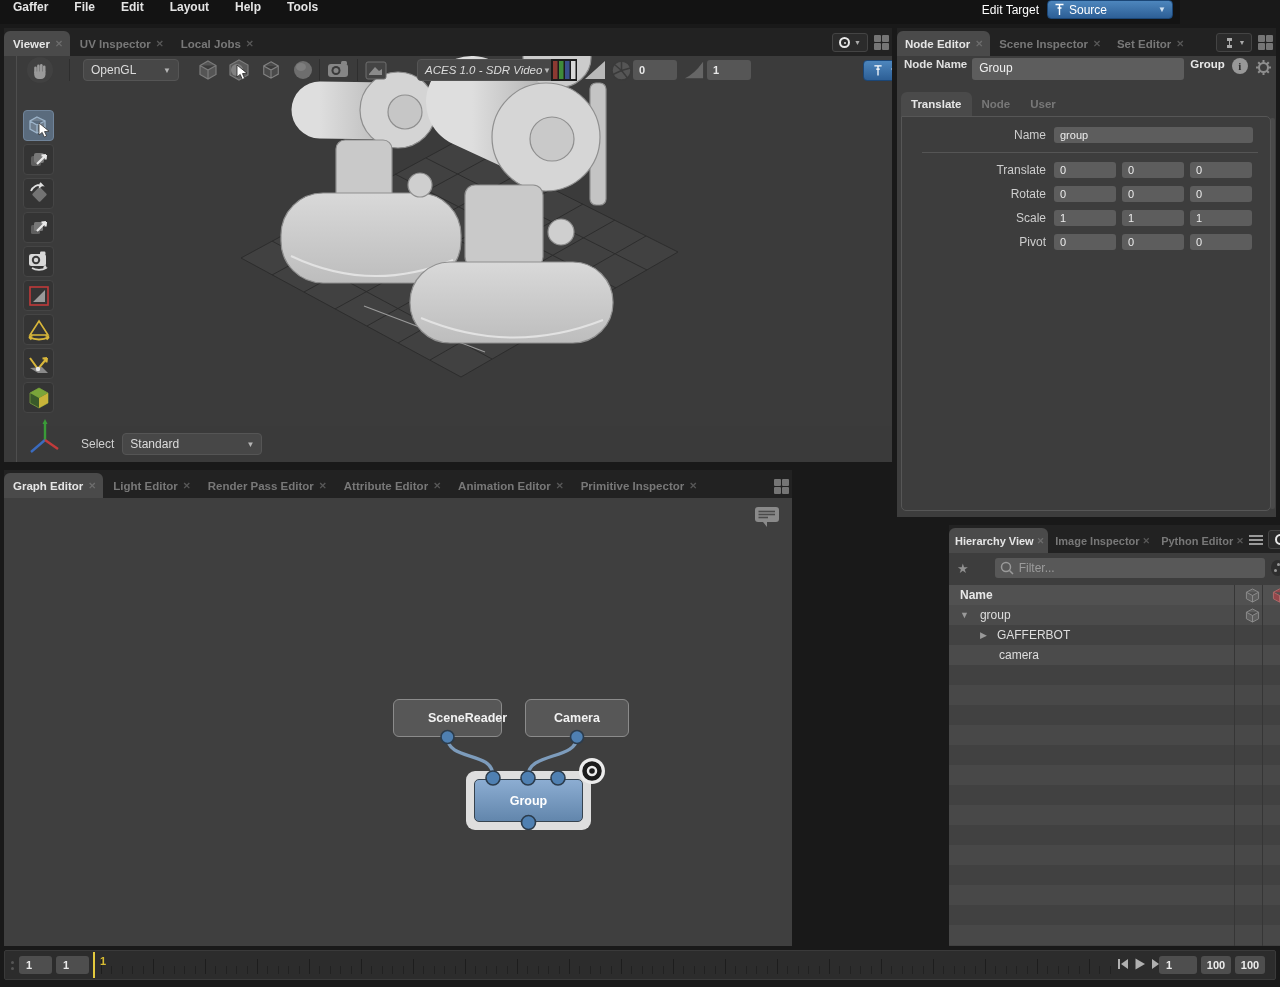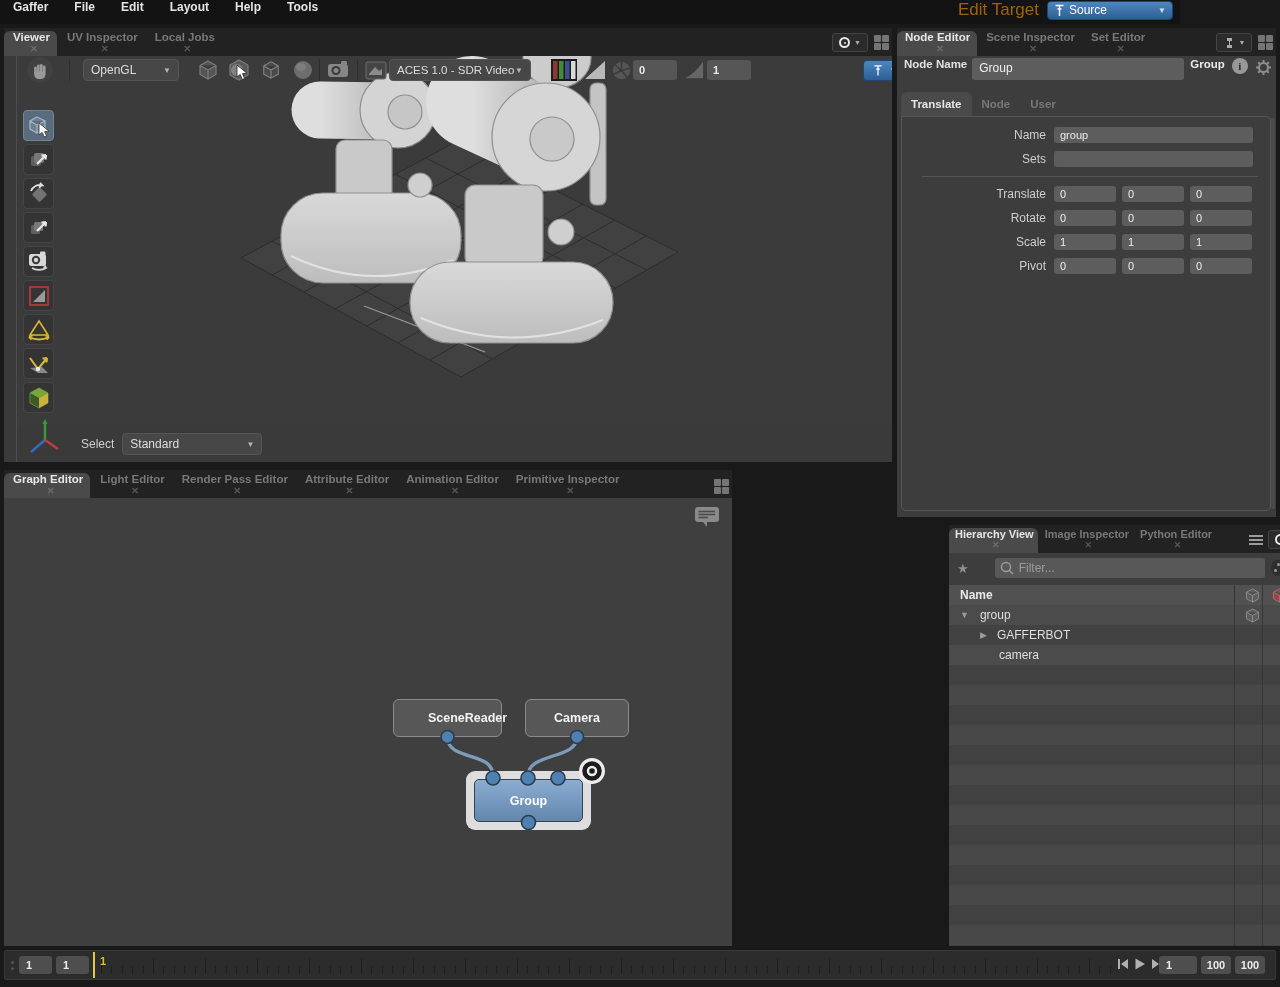--- a/index.html
+++ b/index.html
@@ -4,32 +4,32 @@
 <style>
 * { box-sizing:border-box; margin:0; padding:0; }
 html,body { width:1280px; height:987px; }
 body { background:#191919; font-family:"Liberation Sans",sans-serif; position:relative; overflow:hidden; color:#ddd; }
 
 
 .menubar { position:absolute; left:0; top:0; width:1180px; height:24px; background:#131313; display:flex; align-items:flex-start; }
 .menu-item { font-size:12px; font-weight:bold; color:#e4e4e4; padding:0 13px; }
 .menu-item:first-child { padding-left:13px; }
 .menu-right { margin-left:auto; display:flex; align-items:center; }
-.edit-target-label { font-size:17px; color:#a16207; margin-right:8px; }
+.edit-target-label { font-size:12px; color:#ffffff; margin-right:8px; }
 
 .blue-dd { background:linear-gradient(#4d86bd,#2d5f96); border:1px solid #1b4676; border-radius:4px; display:flex; align-items:center; color:#fff; }
 .edit-target-dd { width:126px; height:19px; margin-right:7px; font-size:12px; padding:0 6px; }
 .edit-target-dd .lbl { flex:1; padding-left:4px; }
 .dd-arrow { font-size:8px; color:#cfe0f0; }
 .dropdown .dd-arrow { color:#b5b5b5; }
 
 
 .panel { position:absolute; background:#3a3a3a; }
 .tabbar { position:absolute; left:0; top:0; right:0; height:28px; background:#222222; display:flex; align-items:flex-end; }
-.tab { height:25px; display:flex; align-items:center; padding:0 7px 0 9px; font-size:11.5px; font-weight:bold; color:#787878; border-radius:6px 6px 0 0; margin-right:1px; white-space:nowrap; flex-shrink:0;flex-direction:column; }
+.tab { height:25px; display:flex; align-items:center; padding:0 7px 0 9px; font-size:11.5px; font-weight:bold; color:#787878; border-radius:6px 6px 0 0; margin-right:1px; white-space:nowrap; flex-shrink:0; }
 #hierarchy-panel .tab { padding:0 4px 0 6px; font-size:11px; }
 #hierarchy-panel .tab .x { margin-left:3px; font-size:9px; }
 #node-editor-panel .tab { padding:0 7px 0 8px; }
 .tab.active { background:#4a4a4a; color:#e6e6e6; }
 .tab .x { margin-left:5px; color:#585858; font-size:9.5px; font-weight:bold; }
 .tab.active .x { color:#6d6d6d; }
 .tabbar-right { margin-left:auto; display:flex; align-items:center; padding-bottom:4px; }
 
 .icon-box { width:36px; height:19px; background:#2b2b2b; border:1px solid #444; border-radius:3px; display:flex; align-items:center; justify-content:center; gap:4px; }
 .record-icon { width:11px; height:11px; border:2px solid #e8e8e8; border-radius:50%; position:relative; }
@@ -54,21 +54,21 @@
 .viewer-tools { position:absolute; left:6px; top:54px; display:flex; flex-direction:column; gap:3px; }
 .vtool { width:31px; height:31px; background:#343434; border:1px solid #454545; border-radius:4px; display:flex; align-items:center; justify-content:center; }
 .vtool.active { background:#5a6b7d; border-color:#70849a; }
 
 .select-row { position:absolute; left:0; bottom:0; right:0; height:36px; background:#3a3a3a; display:flex; align-items:center; }
 .select-label { font-size:12px; color:#d0d0d0; margin-left:64px; }
 .select-dd { width:140px; margin-left:8px; }
 .axis-gizmo { position:absolute; left:8px; bottom:2px; z-index:5; }
 
 
-#graph-panel { left:4px; top:470px; width:728px; height:476px; }
+#graph-panel { left:4px; top:470px; width:788px; height:476px; }
 .graph-canvas { position:absolute; left:0; top:28px; right:0; bottom:0; background:#3f3f3f; overflow:hidden; }
 .gnode { position:absolute; background:#575757; border:1px solid #8b8b8b; border-radius:6px; display:flex; align-items:center; justify-content:center; font-size:12.5px; font-weight:bold; color:#f2f2f2; }
 .gnode-halo { position:absolute; background:rgba(235,235,235,0.92); border-radius:9px; }
 .gnode-sel { position:absolute; background:linear-gradient(#8cadd2,#6286ac); border:1px solid #36434f; border-radius:5px; display:flex; align-items:center; justify-content:center; font-size:12.5px; font-weight:bold; color:#fff; }
 .graph-svg { position:absolute; left:0; top:0; pointer-events:none; z-index:3; }
 .annot-icon { position:absolute; right:12px; top:8px; }
 
 
 #node-editor-panel { left:897px; top:28px; width:379px; height:489px; background:#3d3d3d; }
 .nn-row { position:absolute; left:0; top:30px; right:0; height:28px; display:flex; }
@@ -267,21 +267,21 @@
             <rect x="14" y="1" width="6" height="4" rx="1.5" fill="#868686"></rect>
           </svg>
       </div>
       <div class="vsep" style="left:340px;"></div>
       <div class="vt-item tbtn" style="left:348px;">
         <svg width="22" height="19" viewBox="0 0 22 19">
             <rect x="1" y="1" width="20" height="17" rx="2" fill="#444" stroke="#6e6e6e"></rect>
             <path d="M4 13 L10 6 L14 10 L17 8 V14 H4 Z" fill="#8b8b8b"></path>
           </svg>
       </div>
-      <div class="vt-item" style="left:372px;">
+      <div class="vt-item" style="left:400px;font-style:italic;">
           <div class="dropdown" style="width:142px;">
             <span class="lbl" style="font-size:11.5px;">ACES 1.0 - SDR Video</span>
             <span class="dd-arrow">▼</span>
           </div>
         </div>
       <div class="vt-item" style="left:534px;">
         <svg width="26" height="22" viewBox="0 0 26 22">
             <rect x="0" y="0" width="26" height="22" fill="#1c1c1c"></rect>
             <rect x="2" y="2" width="4.5" height="18" fill="#8b3a32"></rect>
             <rect x="8" y="2" width="4.5" height="18" fill="#3f8b3a"></rect>
@@ -539,24 +539,20 @@
     <div class="subtab">Node</div>
     <div class="subtab">User</div>
   </div>
   <div style="position:absolute;right:1px;top:90px;bottom:8px;width:5px;background:#4a4a4a;border-radius:2px;"></div>
   <div class="ne-box">
     <div style="height:10px;"></div>
     <div class="form-row">
       <span class="form-label">Name</span>
       <div class="ffield wide">group</div>
     </div>
-    <div class="form-row">
-      <span class="form-label">Sets</span>
-      <div class="ffield wide"></div>
-    </div>
     <div class="ne-divider"></div>
     <div class="form-row">
       <span class="form-label">Translate</span>
       <div class="ffield third">0</div>
       <div class="ffield third">0</div>
       <div class="ffield third">0</div>
     </div>
     <div class="form-row">
       <span class="form-label">Rotate</span>
       <div class="ffield third">0</div>

